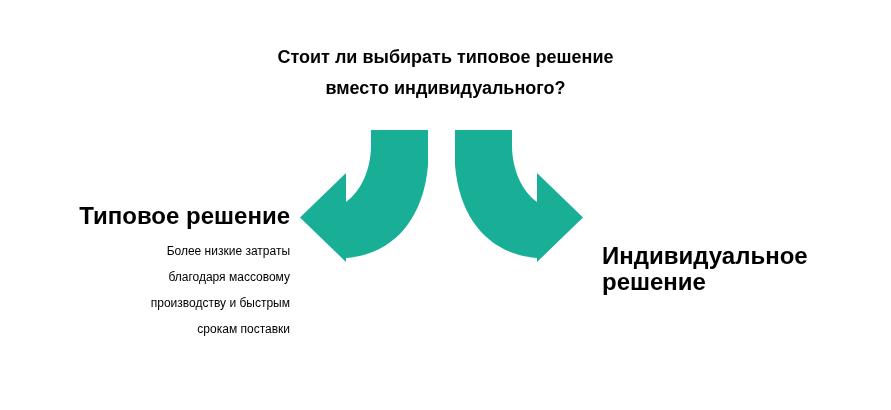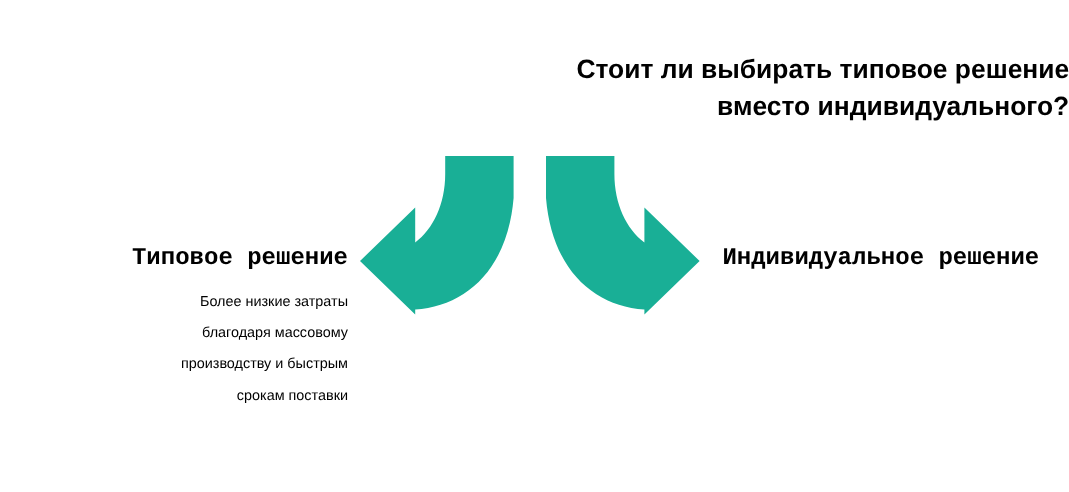--- a/index.html
+++ b/index.html
@@ -18,22 +18,22 @@
   .page {
     position: absolute;
     inset: 0;
   }
   .title {
     position: absolute;
     top: 42px;
     left: 0;
     width: 100%;
     margin: 0;
-    text-align: right;
-    font-size: 22px;
+    text-align: center;
+    font-size: 18px;
     line-height: 31px;
     font-weight: bold;
     white-space: pre-line;
     letter-spacing: 0;
   }
   .arrows {
     position: absolute;
     left: 300px;
     top: 125px;
     width: 295px;
@@ -46,27 +46,27 @@
   }
   .branch-left {
     left: 40px;
     width: 250px;
     text-align: right;
   }
   .branch-right {
     left: 602px;
     width: 285px;
     text-align: left;
+    margin-top: 40px;
   }
   .branch h2 {
     margin: 0 0 9px 0;
-    font-size: 20px;
+    font-size: 24px;
     line-height: 26px;
     font-weight: bold;
-    font-family: Liberation Mono, monospace;
   }
   .branch p {
     margin: 0;
     font-size: 12px;
     line-height: 26px;
     font-weight: normal;
     white-space: pre-line;
   }
 </style>
 </head>

